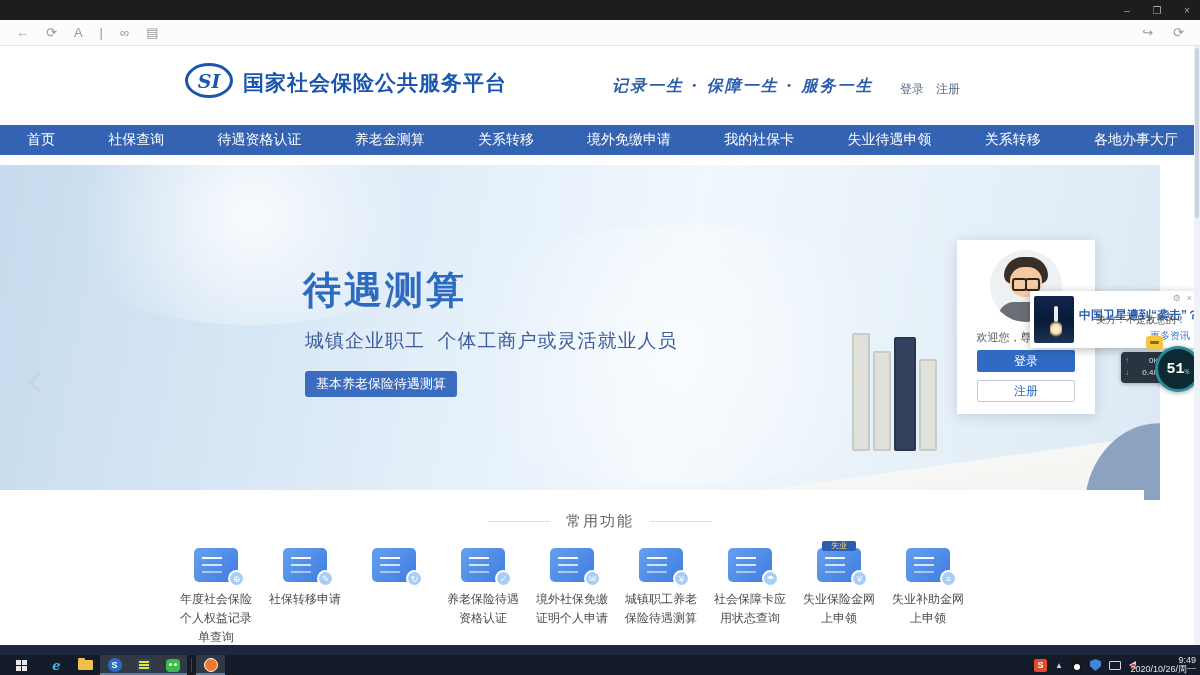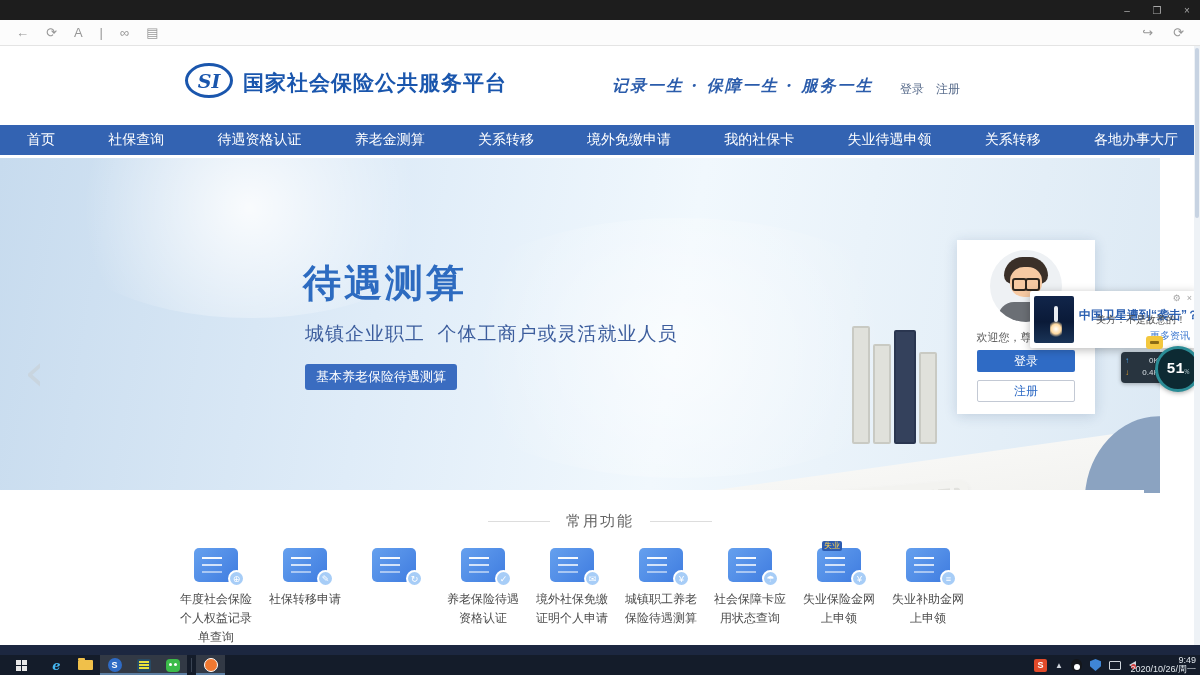--- a/index.html
+++ b/index.html
@@ -23,21 +23,21 @@
   .site-title { position:absolute; left:243px; top:23px; font-size:21px; font-weight:bold; color:#1a56ad; letter-spacing:1px; }
   .slogan { position:absolute; left:612px; top:30px; font-family:"DejaVu Serif",serif; font-style:italic; font-weight:bold; font-size:16px; color:#2b5cab; letter-spacing:2px; }
   .hdr-links { position:absolute; left:900px; top:35px; display:flex; gap:12px; font-size:12px; color:#5c6f8e; }
   .hdr-links span { cursor:pointer; }
 
   
   .nav { position:absolute; left:0; top:125px; width:1200px; height:30px; background:#3363b2; display:flex; align-items:center; justify-content:space-between; padding:0 22px 0 27px; z-index:3; }
   .nav-item { color:#fff; font-size:14px; text-decoration:none; cursor:pointer; white-space:nowrap;text-align:right; }
 
   
-  .hero { position:absolute; left:0; top:158px; width:1160px; height:335px; background:linear-gradient(100deg,#c7dbee 0%,#dfecf8 33%,#f1f8fd 58%,#dce9f4 100%); overflow:hidden; }
+  .hero { position:absolute; left:0; top:165px; width:1160px; height:335px; background:linear-gradient(100deg,#c7dbee 0%,#dfecf8 33%,#f1f8fd 58%,#dce9f4 100%); overflow:hidden; }
   .cloud { position:absolute; border-radius:50%; background:radial-gradient(circle,rgba(255,255,255,.85) 0%,rgba(255,255,255,0) 70%); }
   .cloud.c1 { left:40px; top:-60px; width:420px; height:220px; }
   .cloud.c2 { left:420px; top:60px; width:520px; height:260px; opacity:.7; }
   .desk { position:absolute; left:590px; top:305px; width:650px; height:220px; background:linear-gradient(180deg,#f7f7f5,#e6e6e2); transform:rotate(-8deg); border-radius:26px; }
   .organizer { position:absolute; left:852px; top:166px; width:100px; height:120px; }
   .slat { position:absolute; bottom:0; background:#e0e1db; border:2px solid #c9cac3; border-radius:2px; }
   .slat.s1 { left:0; width:18px; height:118px; }
   .slat.s2 { left:21px; width:18px; height:100px; }
   .slat.dark { left:42px; width:22px; height:114px; background:#34415c; border-color:#2a3650; }
   .slat.s3 { left:67px; width:18px; height:92px; }
@@ -88,21 +88,21 @@
   
   .fn-section { position:absolute; left:0; top:490px; width:1144px; height:155px; background:#fff; }
   .fn-heading { position:absolute; left:0; top:22px; width:1200px; display:flex; align-items:center; justify-content:center; gap:16px; }
   .fn-heading .line { width:62px; height:1px; background:#ddd; }
   .fn-heading .txt { font-size:15px; color:#666; letter-spacing:2px; }
   .fn-grid { position:absolute; left:50%; transform:translateX(-50%); top:58px; display:flex; gap:3px; }
   .fn-item { width:86px; cursor:pointer; }
   .fn-icon { position:relative; width:44px; height:34px; margin:0 auto; background:linear-gradient(135deg,#65a0ee,#3f7ce0); border-radius:5px; }
   .fn-icon::before { content:""; position:absolute; left:8px; top:9px; width:20px; height:2px; background:rgba(255,255,255,.95); box-shadow:0 7px 0 rgba(255,255,255,.75), 0 14px 0 rgba(255,255,255,.5); }
   .fn-badge { position:absolute; right:-7px; bottom:-5px; width:17px; height:17px; background:#a7cdf7; border:2px solid #fff; border-radius:50%; color:#fff; font-size:9px; display:flex; align-items:center; justify-content:center; }
-  .fn-tag { position:absolute; top:-7px; left:5px; background:#2c5bb0; color:#ffd34d; font-size:8px; line-height:10px; padding:0 2px; border-radius:2px; }
+  .fn-tag { position:absolute; top:-7px; left:5px; background:#2c5bb0; color:#ffd34d; font-size:8px; line-height:10px; padding:0 9px; border-radius:2px; }
   .fn-tag:empty { display:none; }
   .fn-label { width:76px; margin:8px auto 0; font-size:12px; line-height:19px; color:#4d4d4d; text-align:center; }
 
   .footer-strip { position:absolute; left:0; top:645px; width:1200px; height:10px; background:#1c2740; }
 
   
   .scrollbar { position:absolute; right:0; top:46px; width:6px; height:599px; background:#eef2f6; z-index:9; }
   .scroll-thumb { position:absolute; left:1px; top:2px; width:4px; height:170px; background:#c7d3e2; border-radius:2px; }
 
   

